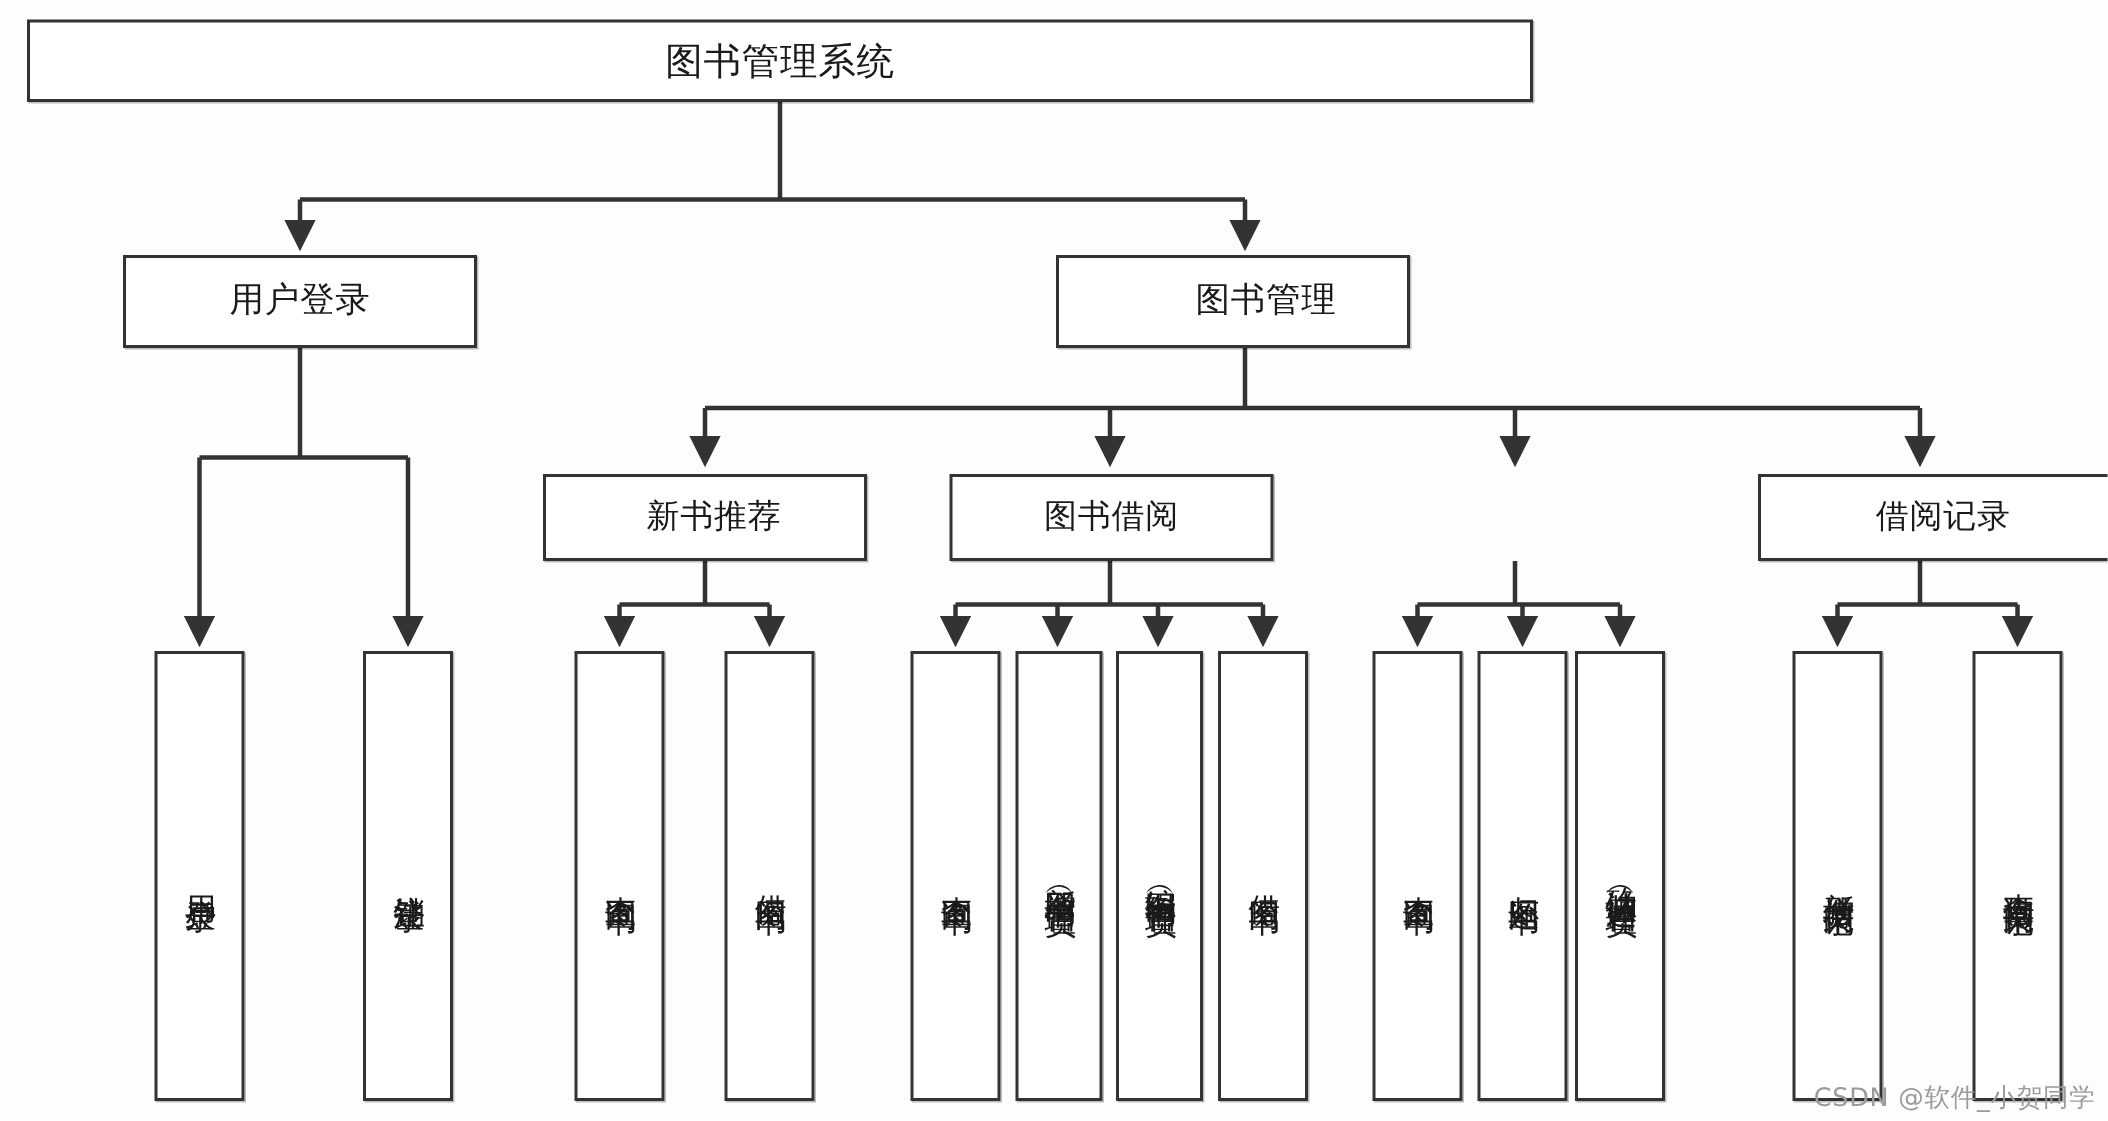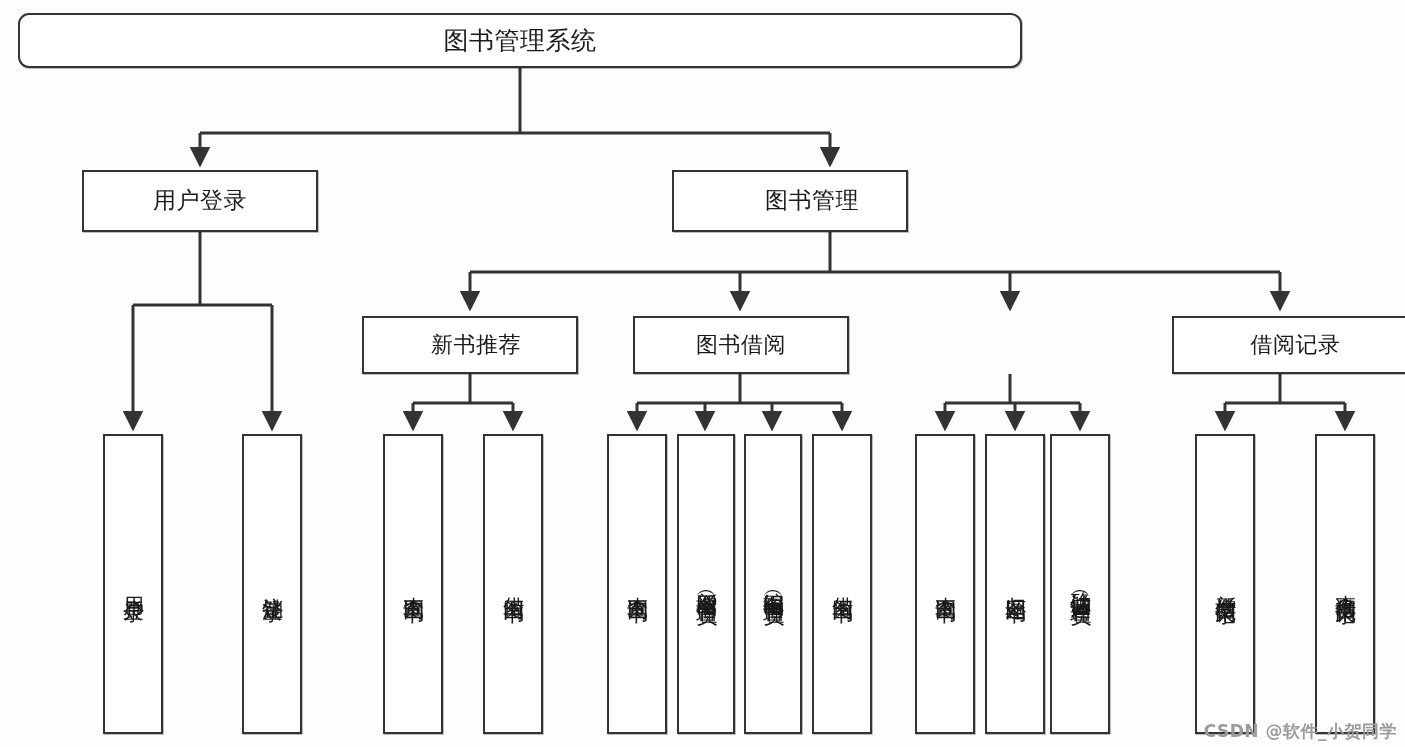--- a/index.html
+++ b/index.html
@@ -63,21 +63,20 @@
     max-height: 100%;
   }
   #watermark {
     position: absolute;
     right: 8px;
     bottom: 4px;
     font-size: 17px;
     color: #9b9b9b;
     letter-spacing: 0.5px;
     white-space: nowrap;
-    font-weight: bold;
   }
 </style>
 </head>
 <body>
 
 <div id="diagram-root">
 
   <svg id="edge-layer" viewBox="0 0 1405 747" xmlns="http://www.w3.org/2000/svg">
     <defs>
       <marker id="arrow" viewBox="0 0 12 12" refX="10" refY="6" markerWidth="7" markerHeight="7" orient="auto-start-reverse">
@@ -121,28 +120,28 @@
       <path d="M 1015 403 L 1015 428" marker-end="url(#arrow)"></path>
       <path d="M 1080 403 L 1080 428" marker-end="url(#arrow)"></path>
 
       <path d="M 1280 374 L 1280 403"></path>
       <path d="M 1225 403 L 1345 403"></path>
       <path d="M 1225 403 L 1225 428" marker-end="url(#arrow)"></path>
       <path d="M 1345 403 L 1345 428" marker-end="url(#arrow)"></path>
     </g>
   </svg>
 
-  <div class="node lvl0" style="left:18px; top:13px; width:1004px; height:55px;border-radius:11px;">
+  <div class="node lvl0" style="left:18px; top:13px; width:1004px; height:55px;">
     <span class="node-label">图书管理系统</span>
   </div>
 
   <div class="node lvl1" style="left:82px; top:170px; width:236px; height:62px;">
     <span class="node-label">用户登录</span>
   </div>
-  <div class="node lvl1" style="left:672px; top:170px; width:236px; height:62px;padding-left:44px;">
+  <div class="node lvl1" style="left:704px; top:170px; width:236px; height:62px;padding-left:44px;">
     <span class="node-label">图书管理</span>
   </div>
 
   <div class="node lvl2" style="left:362px; top:316px; width:216px; height:58px;padding-left:12px;">
     <span class="node-label">新书推荐</span>
   </div>
   <div class="node lvl2" style="left:633px; top:316px; width:216px; height:58px;">
     <span class="node-label">图书借阅</span>
   </div>
   <div class="node lvl2" style="left:1172px; top:316px; width:247px; height:58px;">

